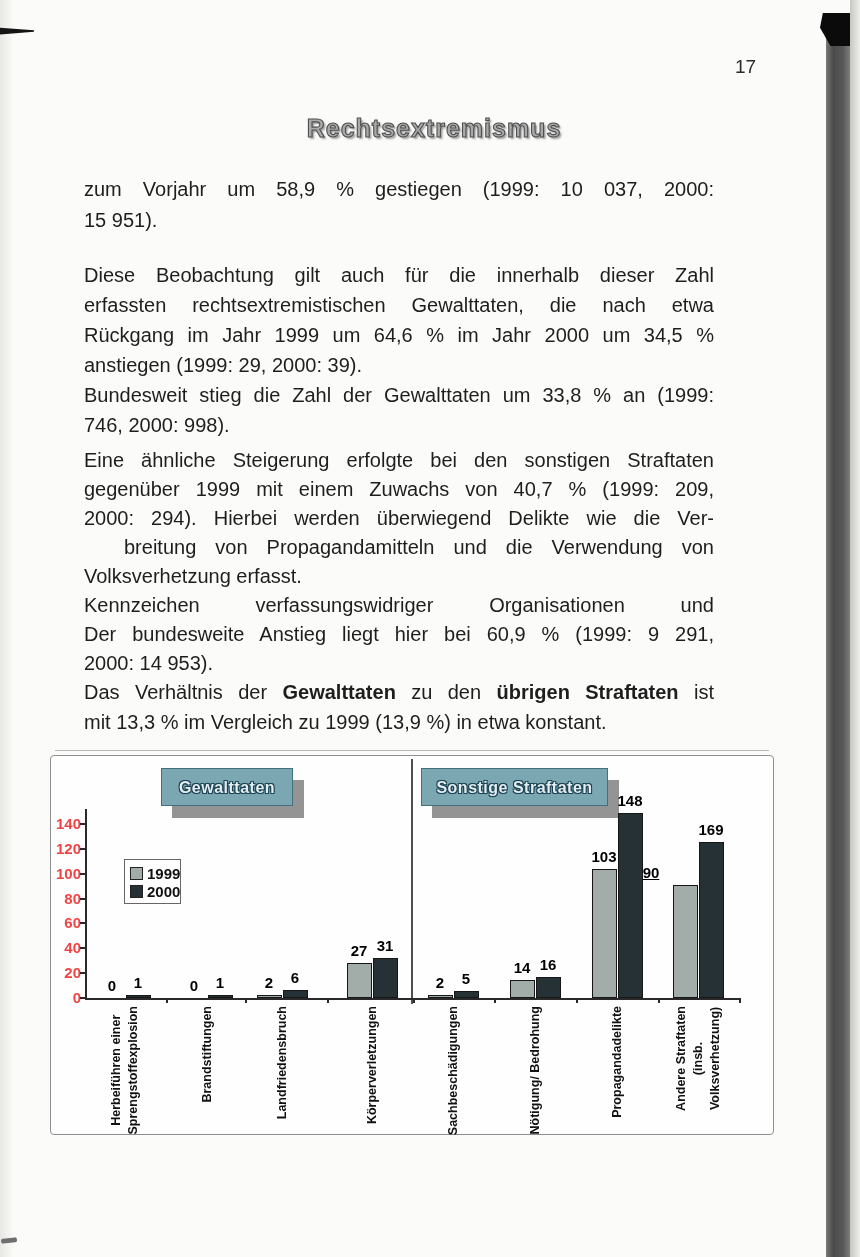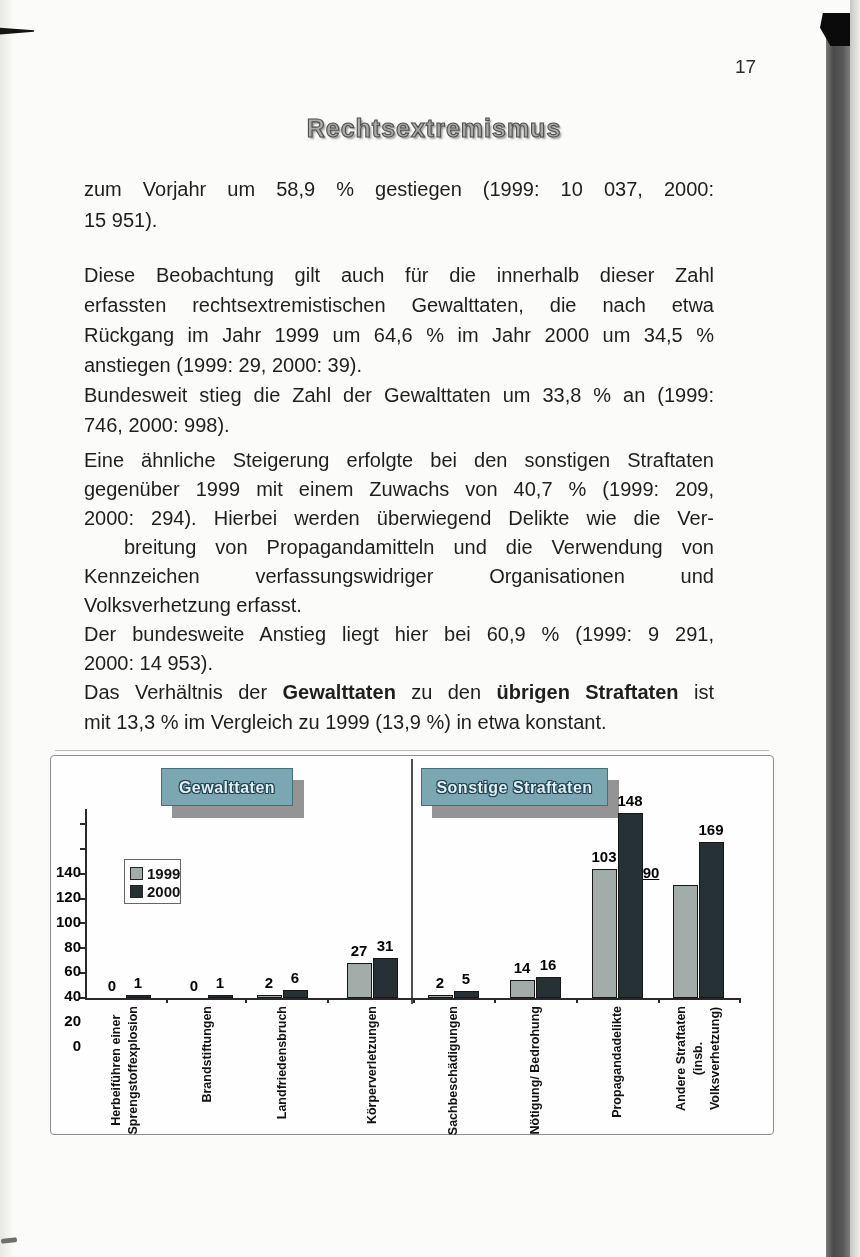--- a/index.html
+++ b/index.html
@@ -47,21 +47,21 @@
   .yaxis{position:absolute;left:34px;top:53px;width:2px;height:190px;background:#2a2a2a;}
   .baseline{position:absolute;left:34px;top:242px;width:656px;height:2px;background:#2a2a2a;}
   .legend{position:absolute;left:73px;top:103px;width:57px;height:45px;border:1px solid #666;
         background:#fff;box-sizing:border-box;padding:4px 0 0 5px;}
   .lrow{display:flex;align-items:center;gap:4px;height:18px;font-weight:bold;font-size:15px;color:#111;}
   .swatch{width:11px;height:11px;border:1px solid #222;display:inline-block;flex:0 0 auto;}
   .bar{position:absolute;border:1px solid #161616;box-sizing:border-box;}
   .bar-label{position:absolute;width:40px;height:18px;text-align:center;font-weight:bold;
         font-size:15px;color:#000000;}
   .ytick-label{position:absolute;width:30px;height:18px;line-height:18px;text-align:right;
-        font-weight:bold;font-size:15px;color:#000000;margin-top:48px;}
+        font-weight:bold;font-size:15px;color:#ef4444;}
   .tickmark{position:absolute;background:#2a2a2a;}
   .cat{position:absolute;transform-origin:0 0;transform:rotate(-90deg) translateX(-100%);
         white-space:pre;text-align:center;font-weight:bold;font-size:12.5px;line-height:17px;color:#111;}
 </style>
 </head>
 <body>
 
 <div id="page">
 
   <div class="mark-top"></div>
@@ -85,22 +85,22 @@
         <div class="pline fill" style="line-height: 30px; height: 30px;">Rückgang im Jahr 1999 um 64,6 % im Jahr 2000 um 34,5 %</div>
         <div class="pline" style="line-height: 30px; height: 30px;">anstiegen (1999: 29, 2000: 39).</div>
         <div class="pline fill" style="line-height: 30px; height: 30px;">Bundesweit stieg die Zahl der Gewalttaten um 33,8 % an (1999:</div>
         <div class="pline" style="line-height: 30px; height: 30px;">746, 2000: 998).</div>
       </div>
       <div class="para" style="top: 446px;">
         <div class="pline fill" style="line-height: 29px; height: 29px;">Eine ähnliche Steigerung erfolgte bei den sonstigen Straftaten</div>
         <div class="pline fill" style="line-height: 29px; height: 29px;">gegenüber 1999 mit einem Zuwachs von 40,7 % (1999: 209,</div>
         <div class="pline fill" style="line-height: 29px; height: 29px;">2000: 294). Hierbei werden überwiegend Delikte wie die Ver-</div>
         <div class="pline fill" style="line-height: 29px; height: 29px; margin-left: 40px;">breitung von Propagandamitteln und die Verwendung von</div>
+        <div class="pline" style="line-height: 29px; height: 29px;">Volksverhetzung erfasst.</div>
         <div class="pline fill" style="line-height: 29px; height: 29px;">Kennzeichen verfassungswidriger Organisationen und</div>
-        <div class="pline" style="line-height: 29px; height: 29px;">Volksverhetzung erfasst.</div>
         <div class="pline fill" style="line-height: 29px; height: 29px;">Der bundesweite Anstieg liegt hier bei 60,9 % (1999: 9 291,</div>
         <div class="pline" style="line-height: 29px; height: 29px;">2000: 14 953).</div>
       </div>
       <div class="para" style="top: 677px;">
         <div class="pline fill" style="line-height: 30px; height: 30px;"><span>Das Verhältnis der </span><b>Gewalttaten</b><span> zu den </span><b>übrigen Straftaten</b><span> ist</span></div>
         <div class="pline" style="line-height: 30px; height: 30px;">mit 13,3 % im Vergleich zu 1999 (13,9 %) in etwa konstant.</div>
       </div>
     </div>
 
   <div id="chart">

